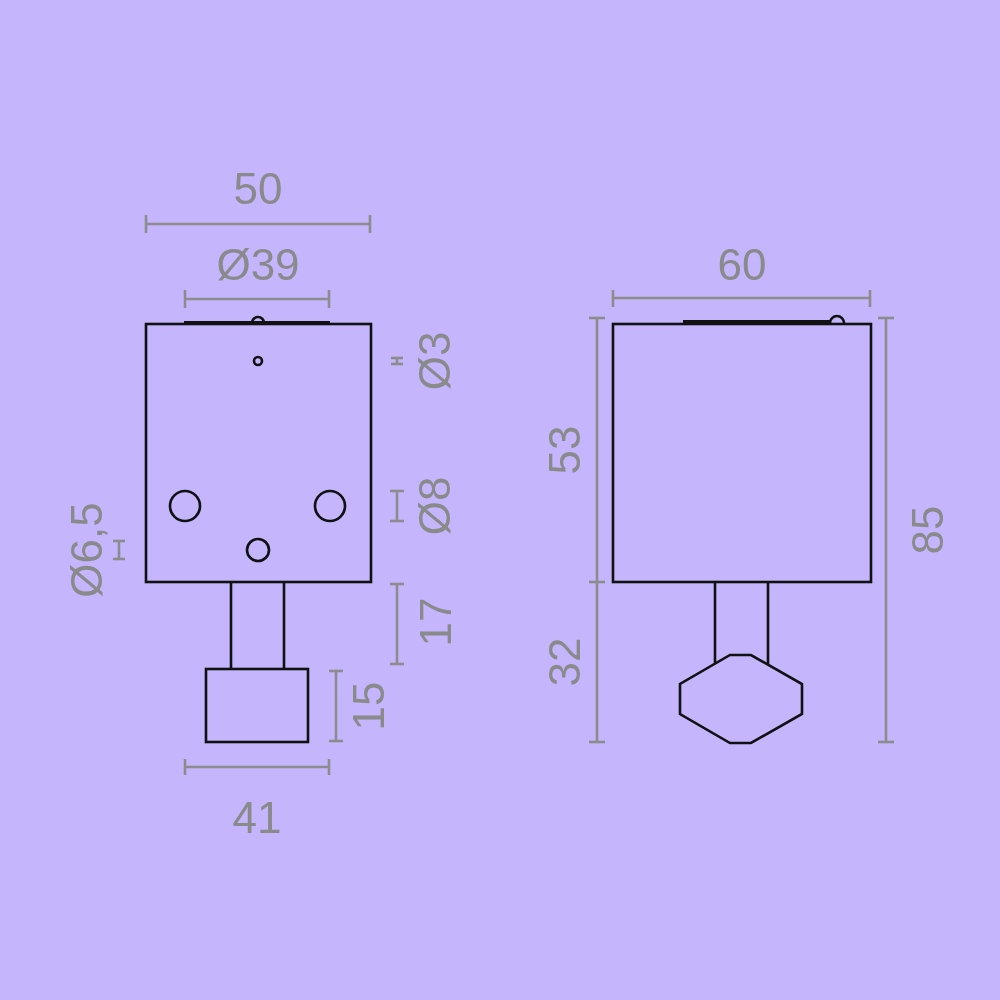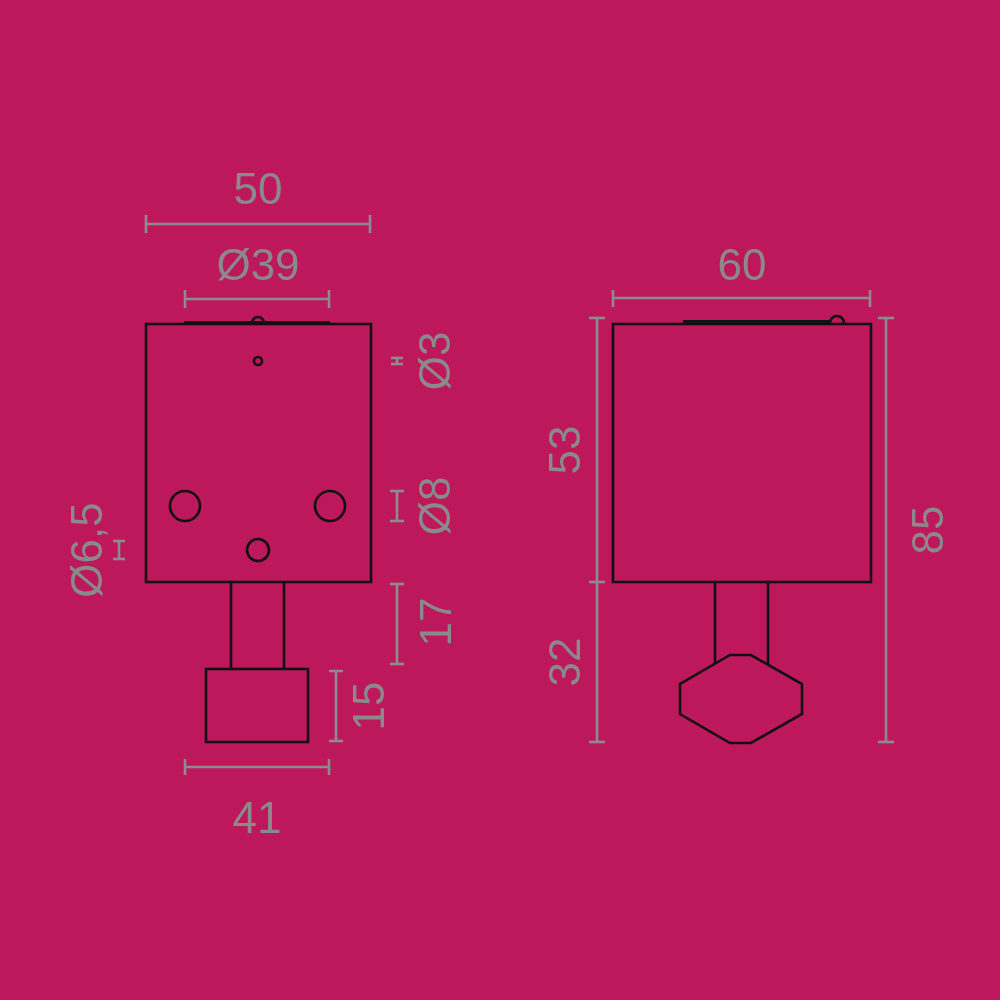--- a/index.html
+++ b/index.html
@@ -1,16 +1,16 @@
 <!DOCTYPE html>
 <html><head>
 <meta charset="utf-8">
 <style>
   html, body { margin: 0; padding: 0; background: #ffffff; }
-  #canvas { position: relative; width: 1000px; height: 1000px; background: #be185d; overflow: hidden; }
+  #canvas { position: relative; width: 1000px; height: 1000px; background: #c4b5fd; overflow: hidden; }
   svg { position: absolute; left: 0; top: 0; }
   .part { fill: none; stroke: #111111; stroke-width: 2.6; stroke-linejoin: miter; }
   .part-thick { fill: none; stroke: #111111; stroke-width: 4; }
   .dim { fill: none; stroke: #8c8c8c; stroke-width: 2.6; }
   .dimtxt { fill: #8a8a8a; font-family: "Liberation Sans", sans-serif; font-size: 44px; }
 </style>
 </head>
 <body>
 
 <div id="canvas">

